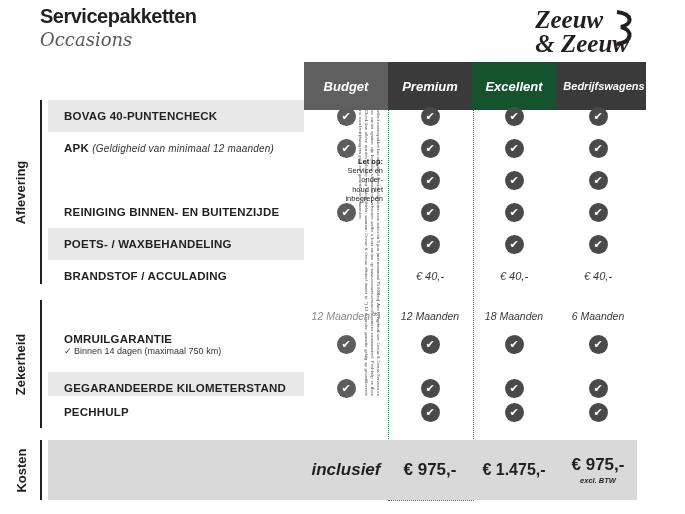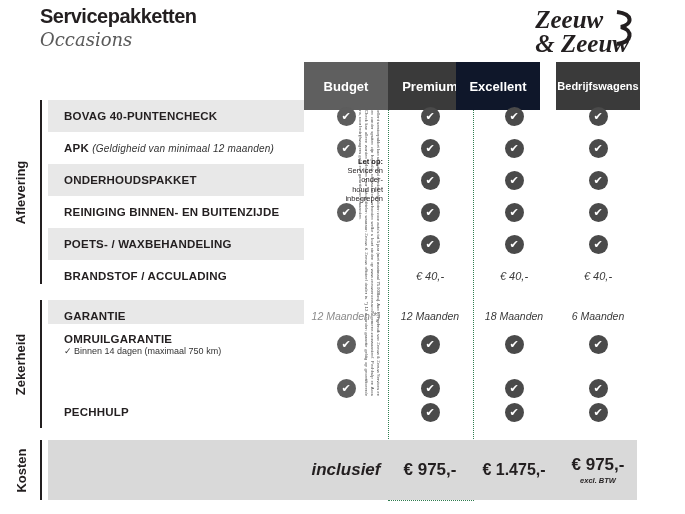--- a/index.html
+++ b/index.html
@@ -41,26 +41,26 @@
     transform:rotate(90deg);transform-origin:left top;
     font-size:4.2px;line-height:1.45;color:#4a4a4a;
     text-align:justify;
   }
 
   
   .colheads{position:absolute;top:62px;left:304px;height:32px;}
   .colhead{
     position:absolute;top:0;height:48px;
     display:flex;align-items:center;justify-content:center;
-    color:#ffffff;font-weight:bold;font-size:13px;
+    color:#ffffff;font-style:italic;font-weight:bold;font-size:13px;
   }
   .ch-budget{left:0;width:84px;background:#5f5f5f;}
   .ch-premium{left:84px;width:84px;background:#3a3a3a;}
-  .ch-excellent{left:152px;width:84px;background:#0f172a;}
-  .ch-bedrijf{left:252px;width:84px;background:#3a3a3a;font-size:11px;}
+  .ch-excellent{left:168px;width:84px;background:#14532d;}
+  .ch-bedrijf{left:252px;width:84px;background:#3a3a3a;font-size:11px;padding-left:6px;}
 
   
   .meest{
     position:absolute;left:388px;top:40px;width:84px;height:22px;
     border:1px dotted #2f7d4f;border-bottom:none;
     display:flex;align-items:center;justify-content:center;
     font-style:italic;font-size:10.5px;color:#231f20;
     background:#ffffff;
   }
   .premium-frame{
@@ -214,23 +214,20 @@
       <div class="cell c2">
           <div class="check dark">✔</div>
         </div>
       <div class="cell c3">
           <div class="check dark">✔</div>
         </div>
     </div>
   </div>
 
   <div class="row" style="top:164px;">
-    <div class="band rowbg-grey">
-      <div class="rowlabel"><span>ONDERHOUDSPAKKET</span></div>
-    </div>
     <div class="cellzone">
       <div class="cell c0">
         <div class="note">
           <b>Let op:</b><span> Service en onder- houd niet inbegrepen</span>
         </div>
       </div>
       <div class="cell c1">
           <div class="check dark">✔</div>
         </div>
       <div class="cell c2">
@@ -292,23 +289,20 @@
       <div class="cell c2">
           <span class="price-sm">€ 40,-</span>
         </div>
       <div class="cell c3">
           <span class="price-sm">€ 40,-</span>
         </div>
     </div>
   </div>
 
   <div class="row" style="top:300px;">
-    <div class="band rowbg-grey">
-      <div class="rowlabel"><span>GARANTIE</span></div>
-    </div>
     <div class="cellzone">
       <div class="cell c0">
           <span class="months grey">12 Maanden *)</span>
         </div>
       <div class="cell c1">
           <span class="months">12 Maanden</span>
         </div>
       <div class="cell c2">
           <span class="months">18 Maanden</span>
         </div>
@@ -333,20 +327,23 @@
       <div class="cell c2" style="height:40px;">
           <div class="check dark">✔</div>
         </div>
       <div class="cell c3" style="height:40px;">
           <div class="check dark">✔</div>
         </div>
     </div>
   </div>
 
   <div class="row" style="top:372px;">
+    <div class="band rowbg-grey">
+      <div class="rowlabel"><span>GEGARANDEERDE KILOMETERSTAND</span></div>
+    </div>
     <div class="cellzone">
       <div class="cell c0">
           <div class="check">✔</div>
         </div>
       <div class="cell c1">
           <div class="check dark">✔</div>
         </div>
       <div class="cell c2">
           <div class="check dark">✔</div>
         </div>

